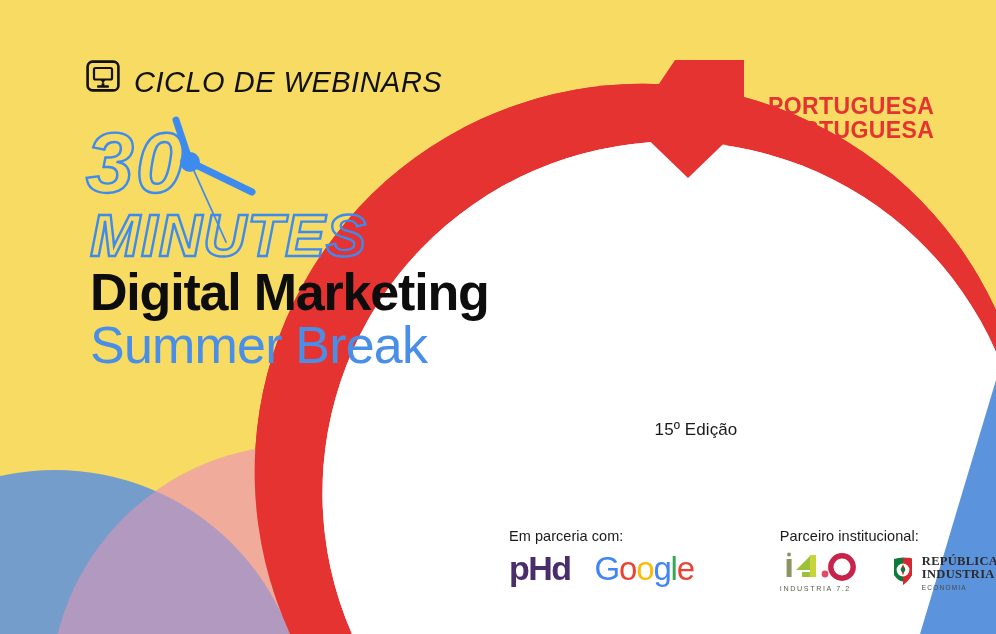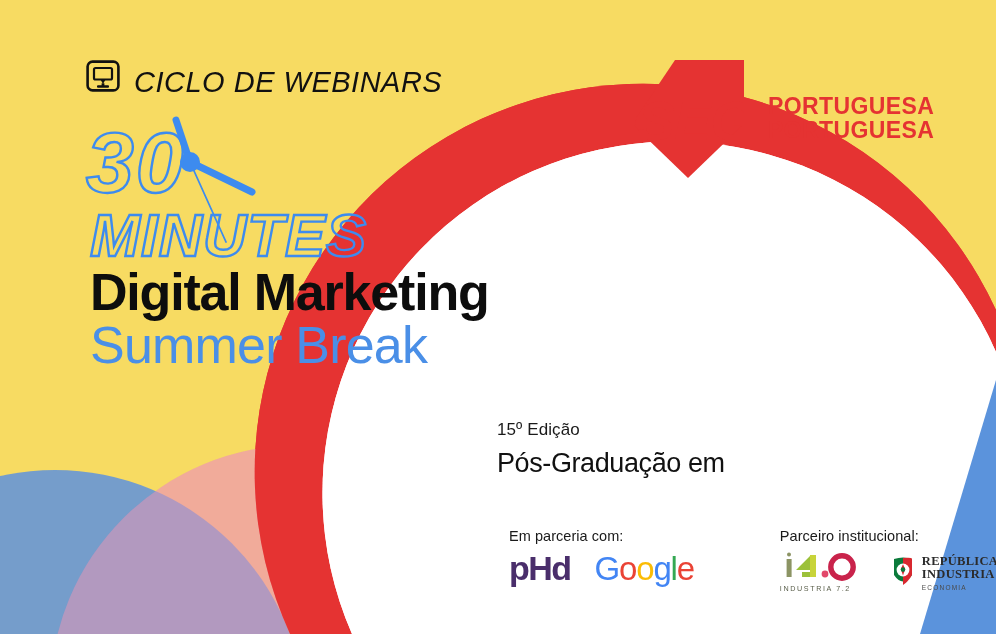--- a/index.html
+++ b/index.html
@@ -89,23 +89,24 @@
     font-size: 23px;
     font-weight: 700;
     line-height: 1.03;
     letter-spacing: 0.4px;
     white-space: nowrap;
   }
 
   
   .panel-text {
     position: absolute;
-    left: 497px;
+    left: 481px;
     top: 420px;
     width: 430px;
+    text-align: center;
   }
   .edition {
     font-size: 17px;
     font-weight: 400;
     color: #1A1A1A;
     letter-spacing: 0.1px;
   }
   .course-line1 {
     font-size: 27px;
     font-weight: 400;
@@ -274,21 +275,20 @@
       <path d="M 49 2 L 118 2 L 118 66 L 62 120 L 6 66 Z" fill="#E53332" mask="url(#isegMask)"></path>
     </svg>
     <div class="iseg-exec">
       <div>PORTUGUESA</div>
       <div>PORTUGUESA</div>
     </div>
   </div>
 
   <div class="panel-text">
     <div class="edition">15º Edição</div>
-    <div class="course-line1">Pós-Graduação em</div>
   </div>
 
   <div class="partners">
 
     <div class="partner-group">
       <div class="partner-label">Em parceria com:</div>
       <div class="partner-logos">
         <div class="phd-logo">pHd</div>
         <div class="google-logo"><span class="g-b">G</span><span class="g-r">o</span><span class="g-y">o</span><span class="g-b">g</span><span class="g-g">l</span><span class="g-r">e</span></div>
       </div>

